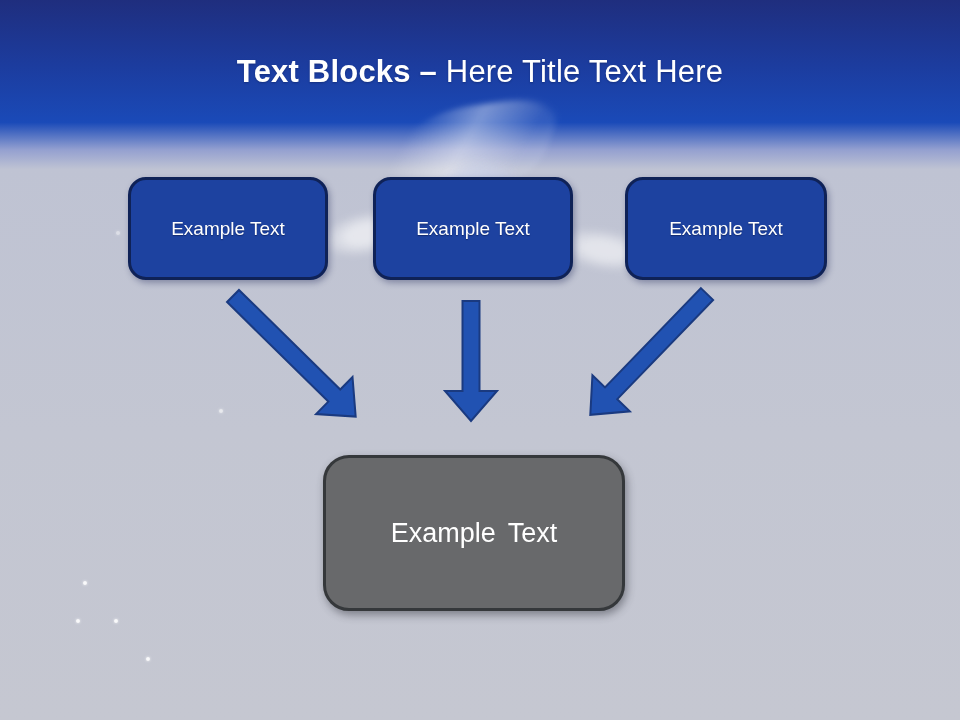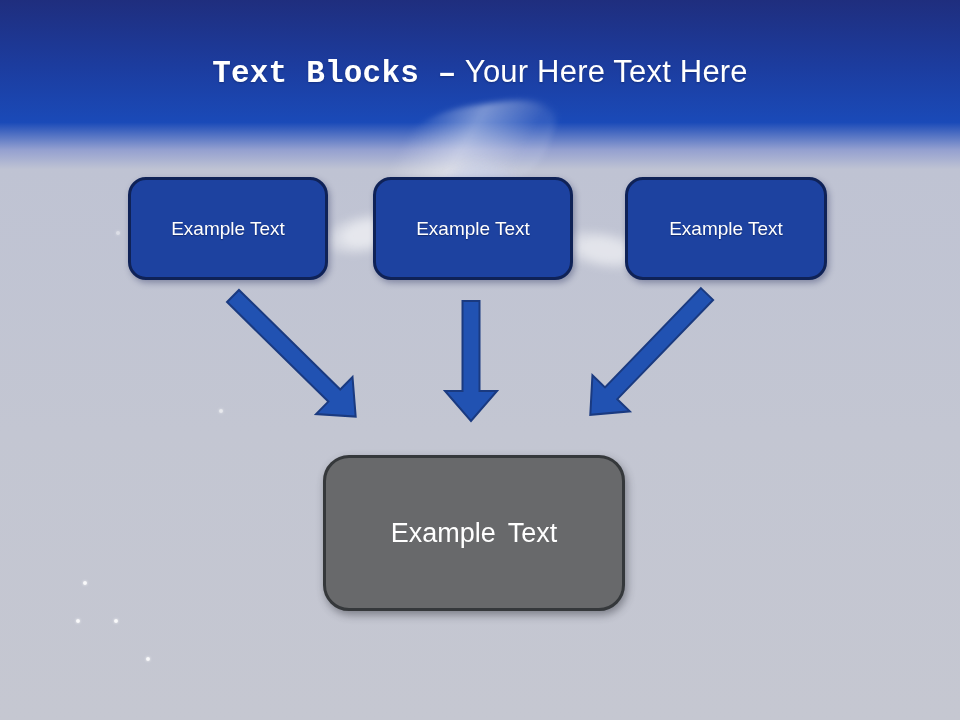--- a/index.html
+++ b/index.html
@@ -47,21 +47,21 @@
     background: rgba(255,255,255,0.9); box-shadow: 0 0 3px rgba(255,255,255,0.8);
   }
 
   
   .title {
     position: absolute; left: 0; top: 54px; width: 100%;
     text-align: center; color: var(--title, #ffffff);
     font-size: 31px; letter-spacing: 0.2px;
     text-shadow: 0 1px 2px rgba(10,20,60,0.35);
   }
-  .title .bold { font-weight: bold; font-family: Liberation Mono, monospace; }
+  .title .bold { font-weight: bold; }
 
   
   .source-box {
     position: absolute; top: 177px; height: 97px; 
     background: var(--box-fill, #1d42a0);
     border: 3px solid var(--box-border, #0f2257);
     border-radius: 18px;
     box-shadow: 2px 3px 6px rgba(20,30,80,0.35);
     display: flex; align-items: center; justify-content: center;
     color: var(--box-text, #ffffff); font-size: 19px;
@@ -100,21 +100,21 @@
   <div class="whale-tail"></div>
   <div class="splash splash-left"></div>
   <div class="splash splash-right"></div>
   <div class="speck" style="left:83px;  top:581px;"></div>
   <div class="speck" style="left:76px;  top:619px;"></div>
   <div class="speck" style="left:114px; top:619px;"></div>
   <div class="speck" style="left:146px; top:657px;"></div>
   <div class="speck" style="left:219px; top:409px; opacity:.7;"></div>
   <div class="speck" style="left:116px; top:231px; opacity:.5;"></div>
 
-  <div class="title"><span class="bold">Text Blocks –</span><span> Your Here Text Here</span></div>
+  <div class="title"><span class="bold">Text Blocks –</span><span> Here Title Text Here</span></div>
 
   <div class="source-box b1">
     <span>Example Text</span>
   </div>
   <div class="source-box b2">
     <span>Example Text</span>
   </div>
   <div class="source-box b3">
     <span>Example Text</span>
   </div>

